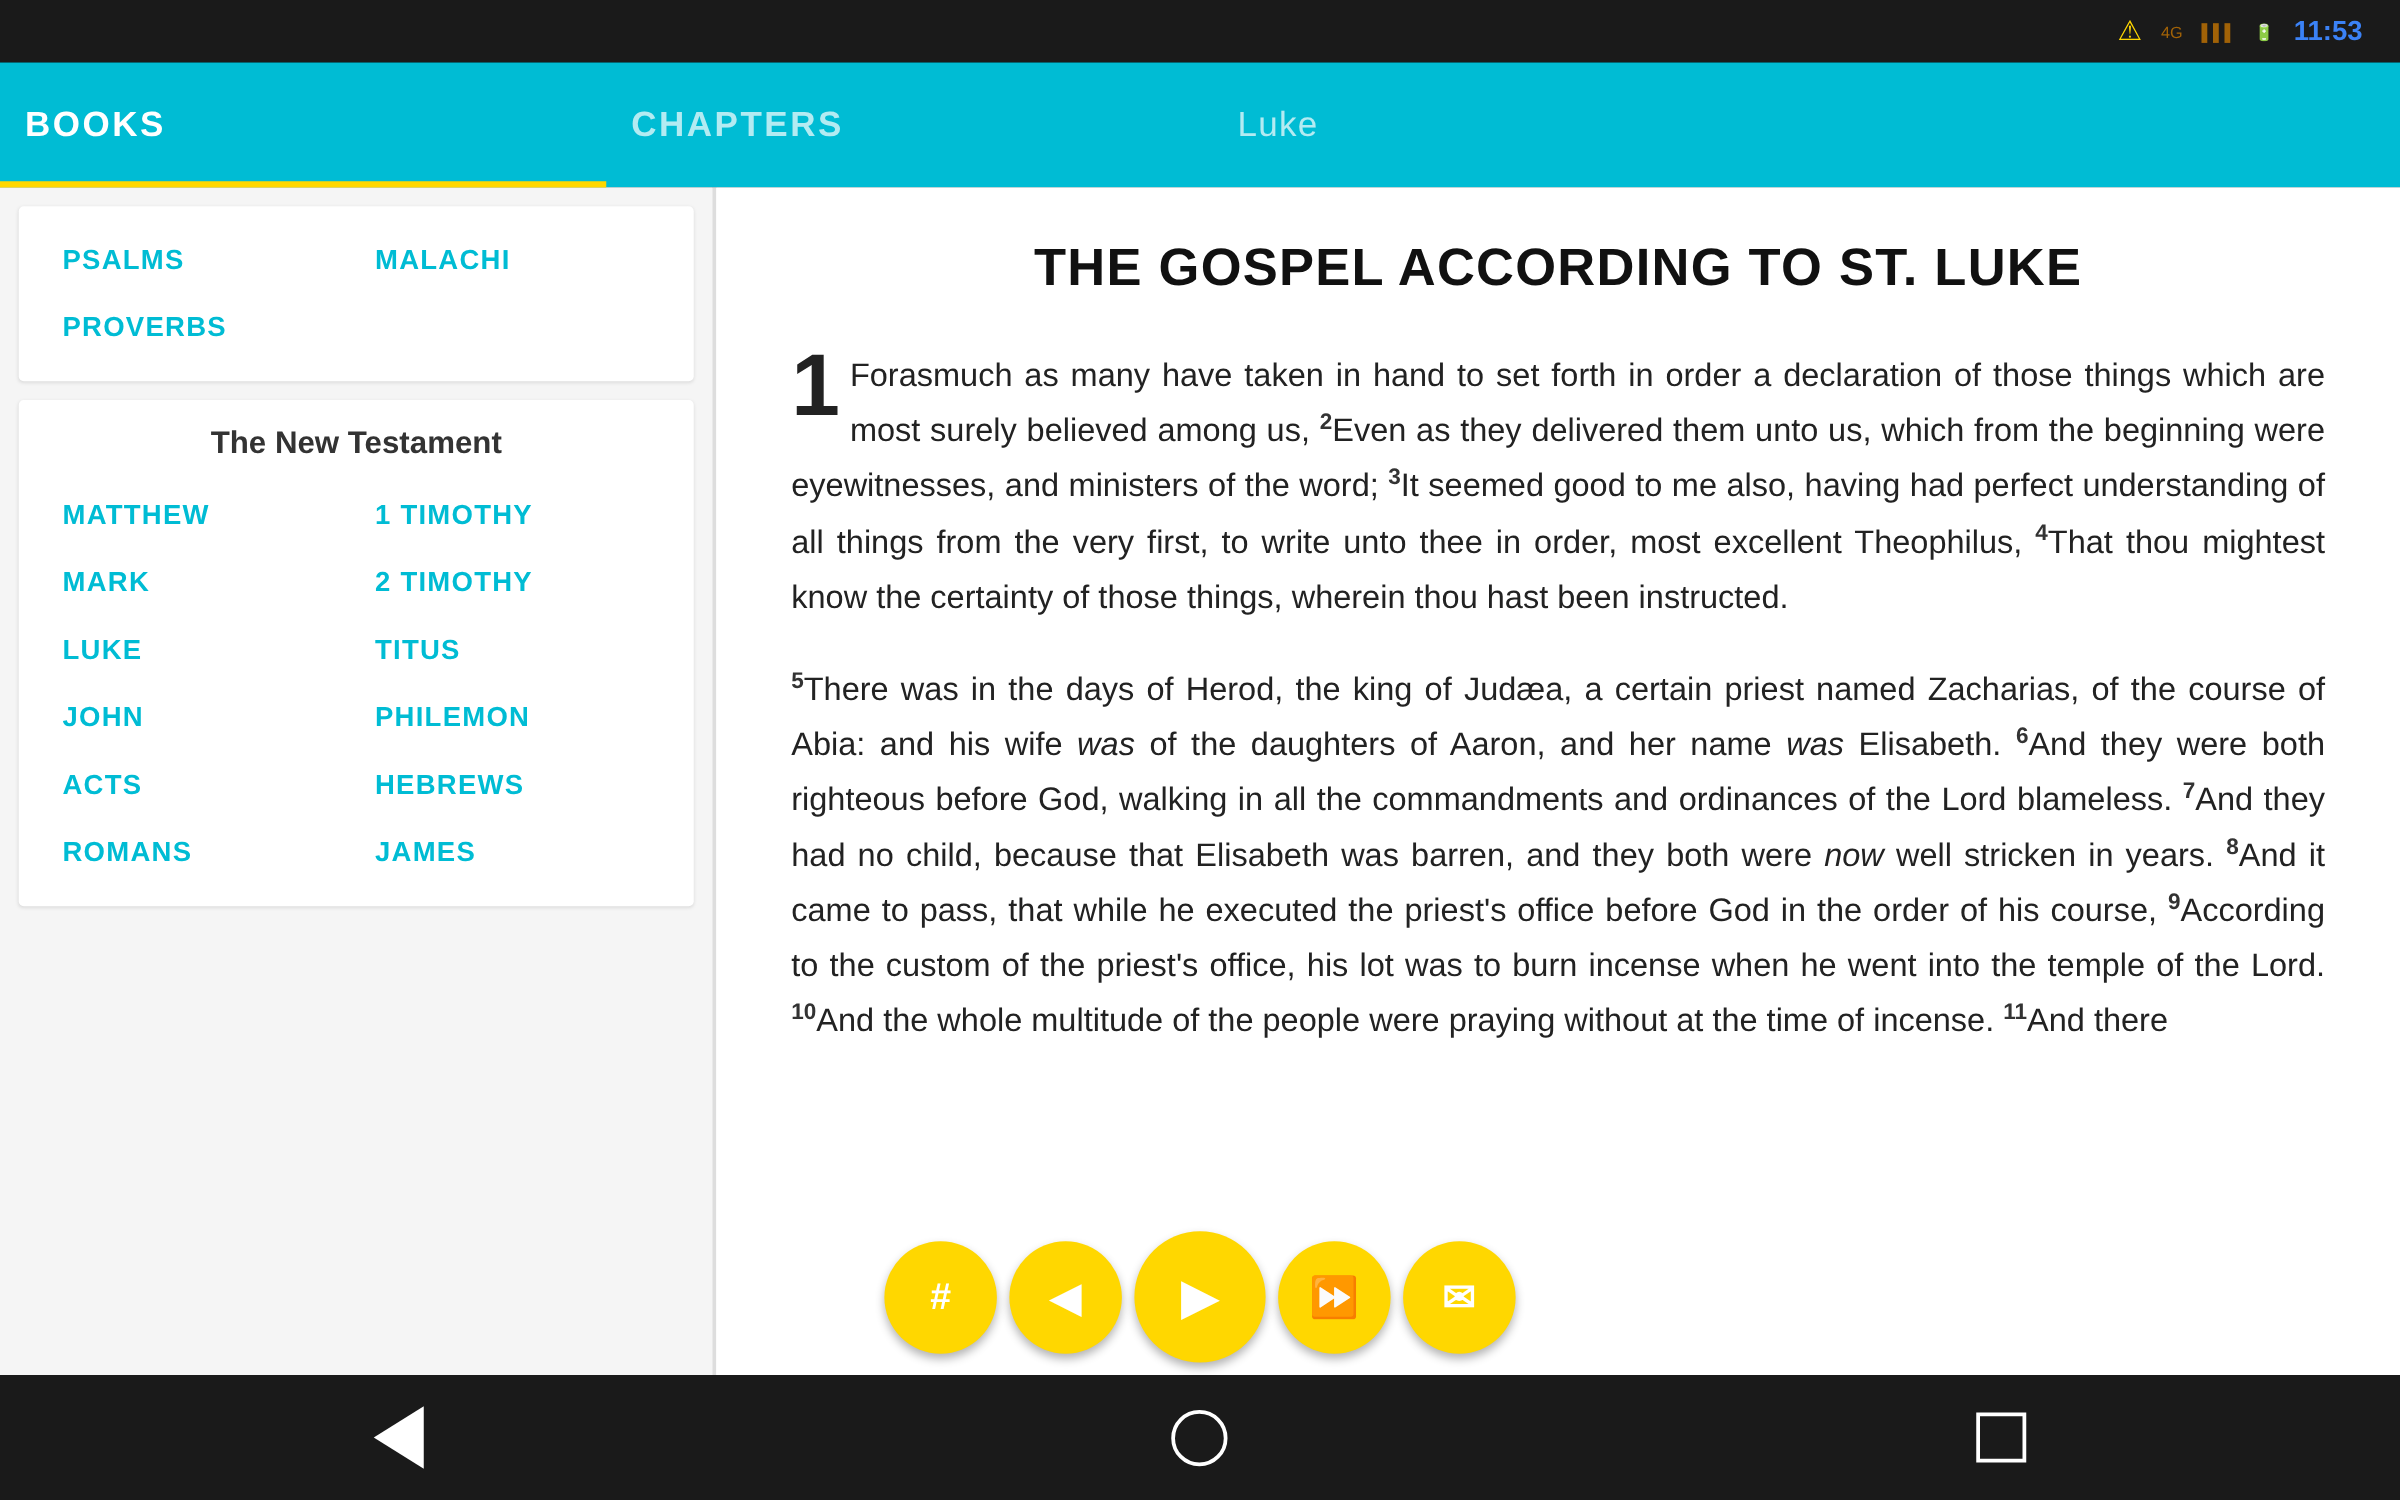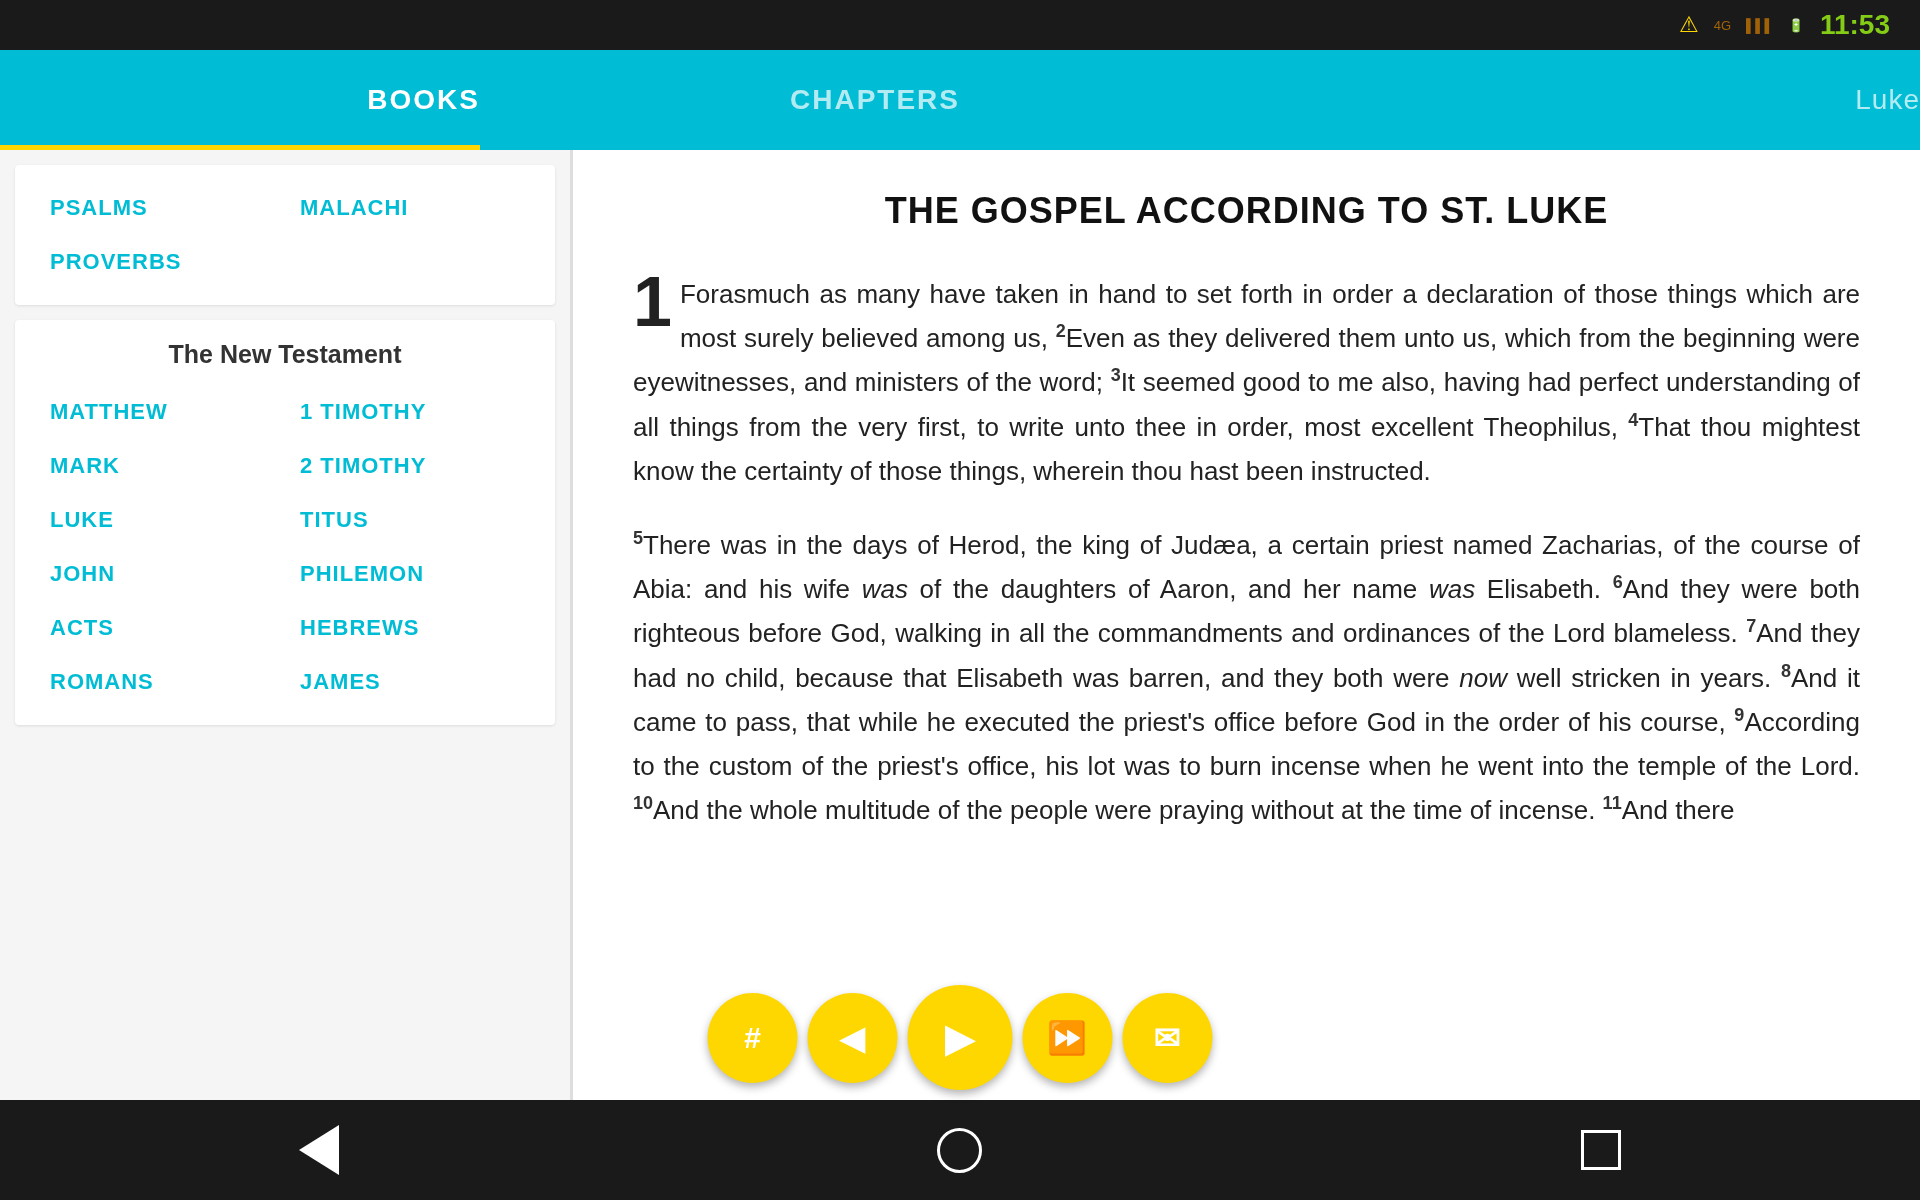--- a/index.html
+++ b/index.html
@@ -10,41 +10,42 @@
       width: 100%;
       height: 50px;
       background: #1a1a1a;
       display: flex;
       align-items: center;
       justify-content: flex-end;
       padding: 0 30px;
       gap: 15px;
     }
     .status-bar-icon { color: #a16207; font-size: 13px; }
-    .status-time { color: #84cc16; font-size: 28px; font-weight: bold; }
+    .status-time { color: #3b82f6; font-size: 22px; font-weight: bold; }
 
     
     .tab-bar {
       width: 100%;
       height: 100px;
       background: #00BCD4;
       display: flex;
       align-items: stretch;
     }
     .tab-item {
       flex: 1;
       display: flex;
       align-items: center;
-      justify-content: flex-end;
+      justify-content: flex-start;
       color: #fff;
       font-size: 28px;
       font-weight: bold;
       letter-spacing: 2px;
       cursor: pointer;
       position: relative;
+      padding-left: 20px;
     }
     .tab-item.active {
       color: #fff;
     }
     .tab-item.active::after {
       content: '';
       position: absolute;
       bottom: 0;
       left: 0;
       right: 0;
@@ -119,21 +120,21 @@
 
     
     .right-panel {
       flex: 1;
       padding: 40px 60px;
       overflow-y: auto;
       background: #fff;
     }
 
     .bible-title {
-      font-size: 36px;
+      font-size: 42px;
       font-weight: bold;
       text-align: center;
       color: #111;
       margin-bottom: 40px;
       letter-spacing: 1px;
     }
 
     .verse-container {
       font-size: 26px;
       line-height: 1.7;

